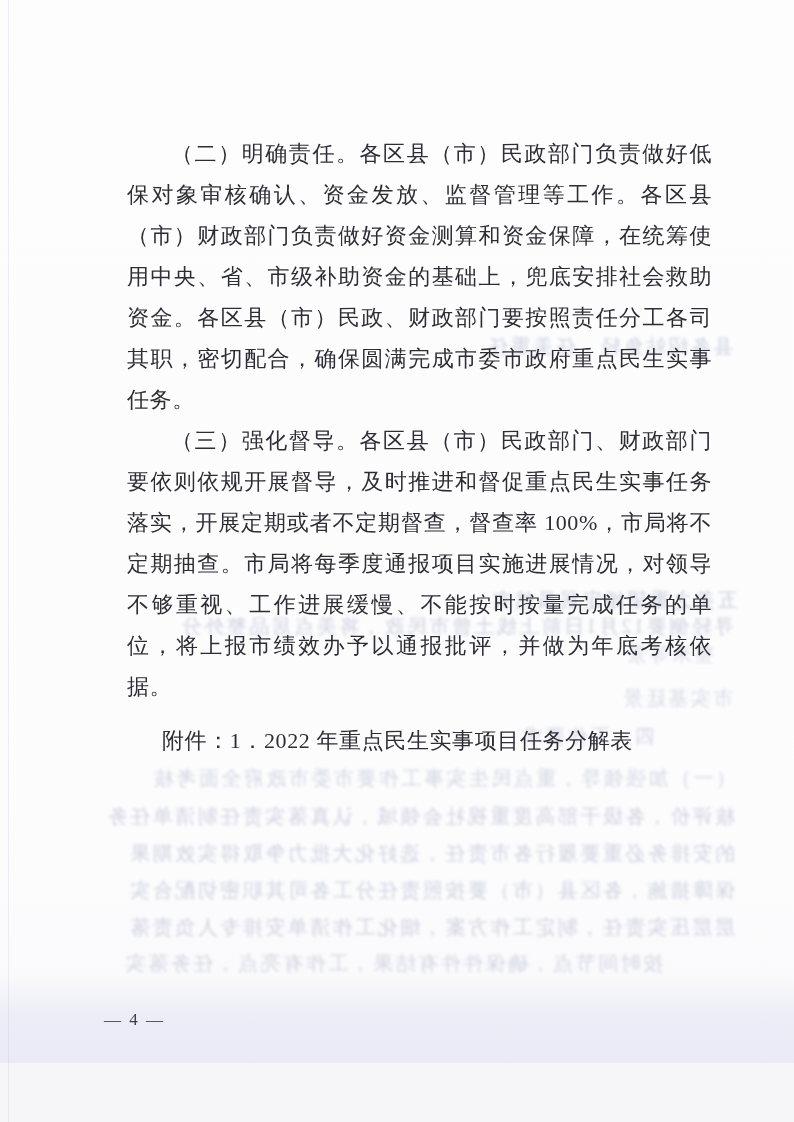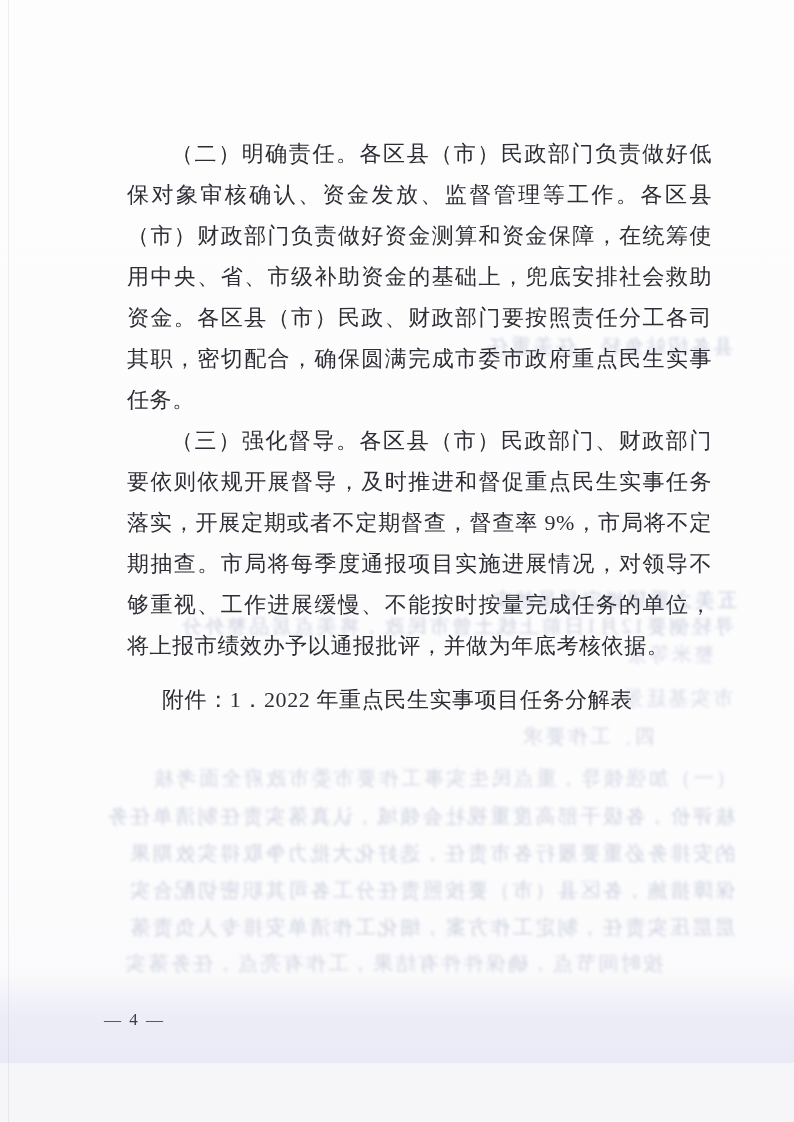--- a/index.html
+++ b/index.html
@@ -58,21 +58,21 @@
       <div class="bleed-line" style="left: 88px; top: 765px; width: 648px; opacity: 0.45; color: rgb(162, 169, 196);">（一）加强领导，重点民生实事工作要市委市政府全面考核</div>
       <div class="bleed-line" style="left: 85px; top: 803px; width: 650px; opacity: 0.5; color: rgb(162, 169, 196);">核评价，各级干部高度重视社会领域，认真落实责任制清单任务</div>
       <div class="bleed-line" style="left: 85px; top: 840px; width: 650px; opacity: 0.5; color: rgb(162, 169, 196);">的安排务必重要履行各市责任，选好化大批力争取得实效期果</div>
       <div class="bleed-line" style="left: 85px; top: 877px; width: 650px; opacity: 0.5; color: rgb(162, 169, 196);">保障措施，各区县（市）要按照责任分工各司其职密切配合实</div>
       <div class="bleed-line" style="left: 85px; top: 914px; width: 650px; opacity: 0.5; color: rgb(162, 169, 196);">层层压实责任，制定工作方案，细化工作清单安排专人负责落</div>
       <div class="bleed-line" style="left: 103px; top: 950px; width: 560px; opacity: 0.45; color: rgb(162, 169, 196);">按时间节点，确保件件有结果，工作有亮点，任务落实</div>
     </div>
 
   <div class="content">
     <p class="para">（二）明确责任。各区县（市）民政部门负责做好低保对象审核确认、资金发放、监督管理等工作。各区县（市）财政部门负责做好资金测算和资金保障，在统筹使用中央、省、市级补助资金的基础上，兜底安排社会救助资金。各区县（市）民政、财政部门要按照责任分工各司其职，密切配合，确保圆满完成市委市政府重点民生实事任务。</p>
-    <p class="para">（三）强化督导。各区县（市）民政部门、财政部门要依则依规开展督导，及时推进和督促重点民生实事任务落实，开展定期或者不定期督查，督查率 9%，市局将不定期抽查。市局将每季度通报项目实施进展情况，对领导不够重视、工作进展缓慢、不能按时按量完成任务的单位，将上报市绩效办予以通报批评，并做为年底考核依据。</p>
+    <p class="para">（三）强化督导。各区县（市）民政部门、财政部门要依则依规开展督导，及时推进和督促重点民生实事任务落实，开展定期或者不定期督查，督查率 100%，市局将不定期抽查。市局将每季度通报项目实施进展情况，对领导不够重视、工作进展缓慢、不能按时按量完成任务的单位，将上报市绩效办予以通报批评，并做为年底考核依据。</p>
 
     <div class="attachments">
       <div class="att-label">附件：</div>
       <div class="att-items">
         <div class="att-item">1．2022 年重点民生实事项目任务分解表</div>
       </div>
     </div>
   </div>
 
   <div class="page-number">— 4 —</div>

